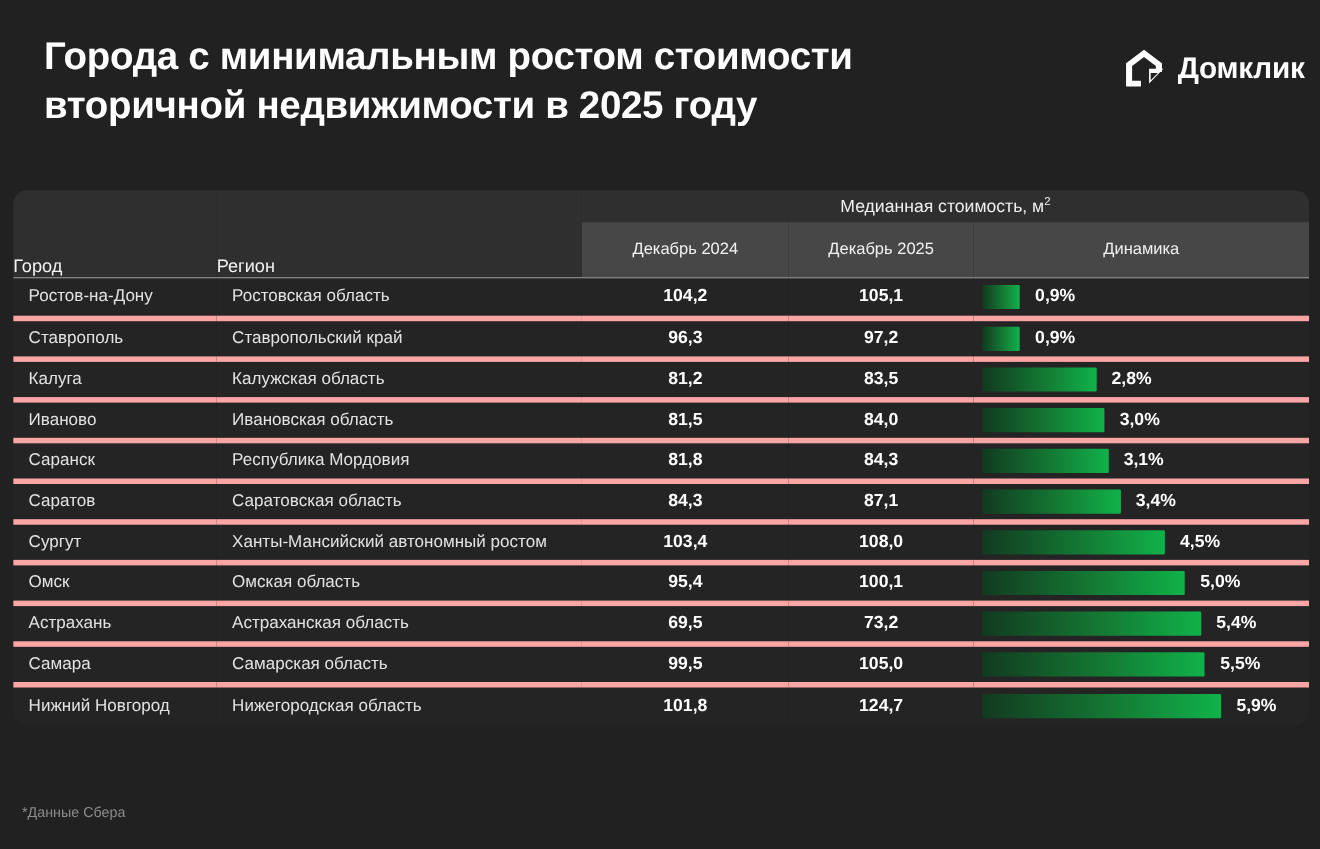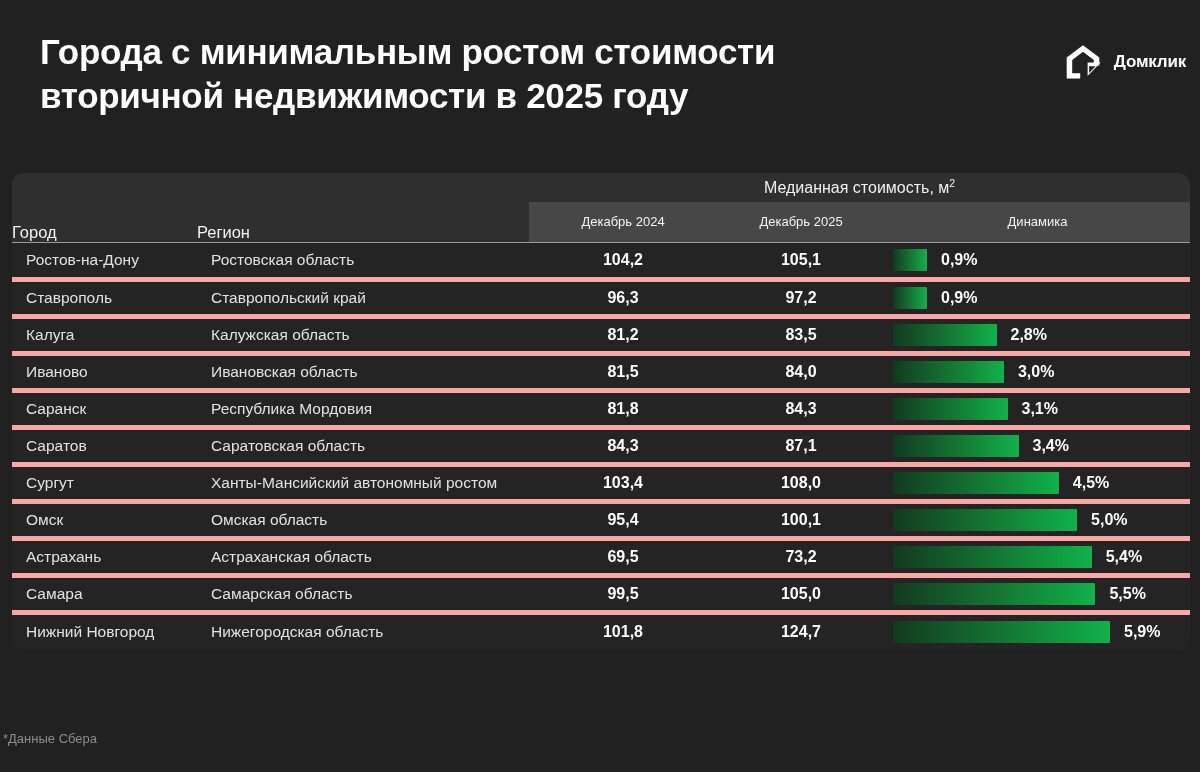--- a/index.html
+++ b/index.html
@@ -46,21 +46,21 @@
     padding-right: 2px;
   }
 
   .brand-mark {
     width: 40px;
     height: 40px;
     display: block;
   }
 
   .brand-name {
-    font-size: 17px;
+    font-size: 27px;
     font-weight: 700;
     letter-spacing: -0.2px;
     color: #ffffff;
   }
 
   
   .table-wrap {
     position: absolute;
     left: 12px;
     top: 173px;
@@ -92,24 +92,24 @@
   }
 
   thead .head-top th.spanhead {
     text-align: center;
     font-size: 16px;
     color: #f0f0f0;
     padding-bottom: 5px;
   }
 
   thead .head-bot th {
-    height: 40px;
+    height: 50px;
     padding: 4px;
     font-weight: 400;
-    font-size: 13px;
+    font-size: 15px;
     color: #f2f2f2;
     background: #2f2f2f;
     vertical-align: middle;
   }
 
   thead .head-bot th.lit { background: #474747; }
 
   .sup { font-size: 10.5px; vertical-align: super; }
 
   
@@ -166,21 +166,21 @@
   .pct {
     font-size: 16px;
     font-weight: 700;
     color: #ffffff;
     white-space: nowrap;
   }
 
   
   .footnote {
     position: absolute;
-    left: 3px;
+    left: 20px;
     bottom: 26px;
     font-size: 13px;
     color: #8c8c8c;
   }
 </style>
 </head>
 <body>
 
 <div class="page-header">
   <h1 class="title">Города с минимальным ростом стоимости

